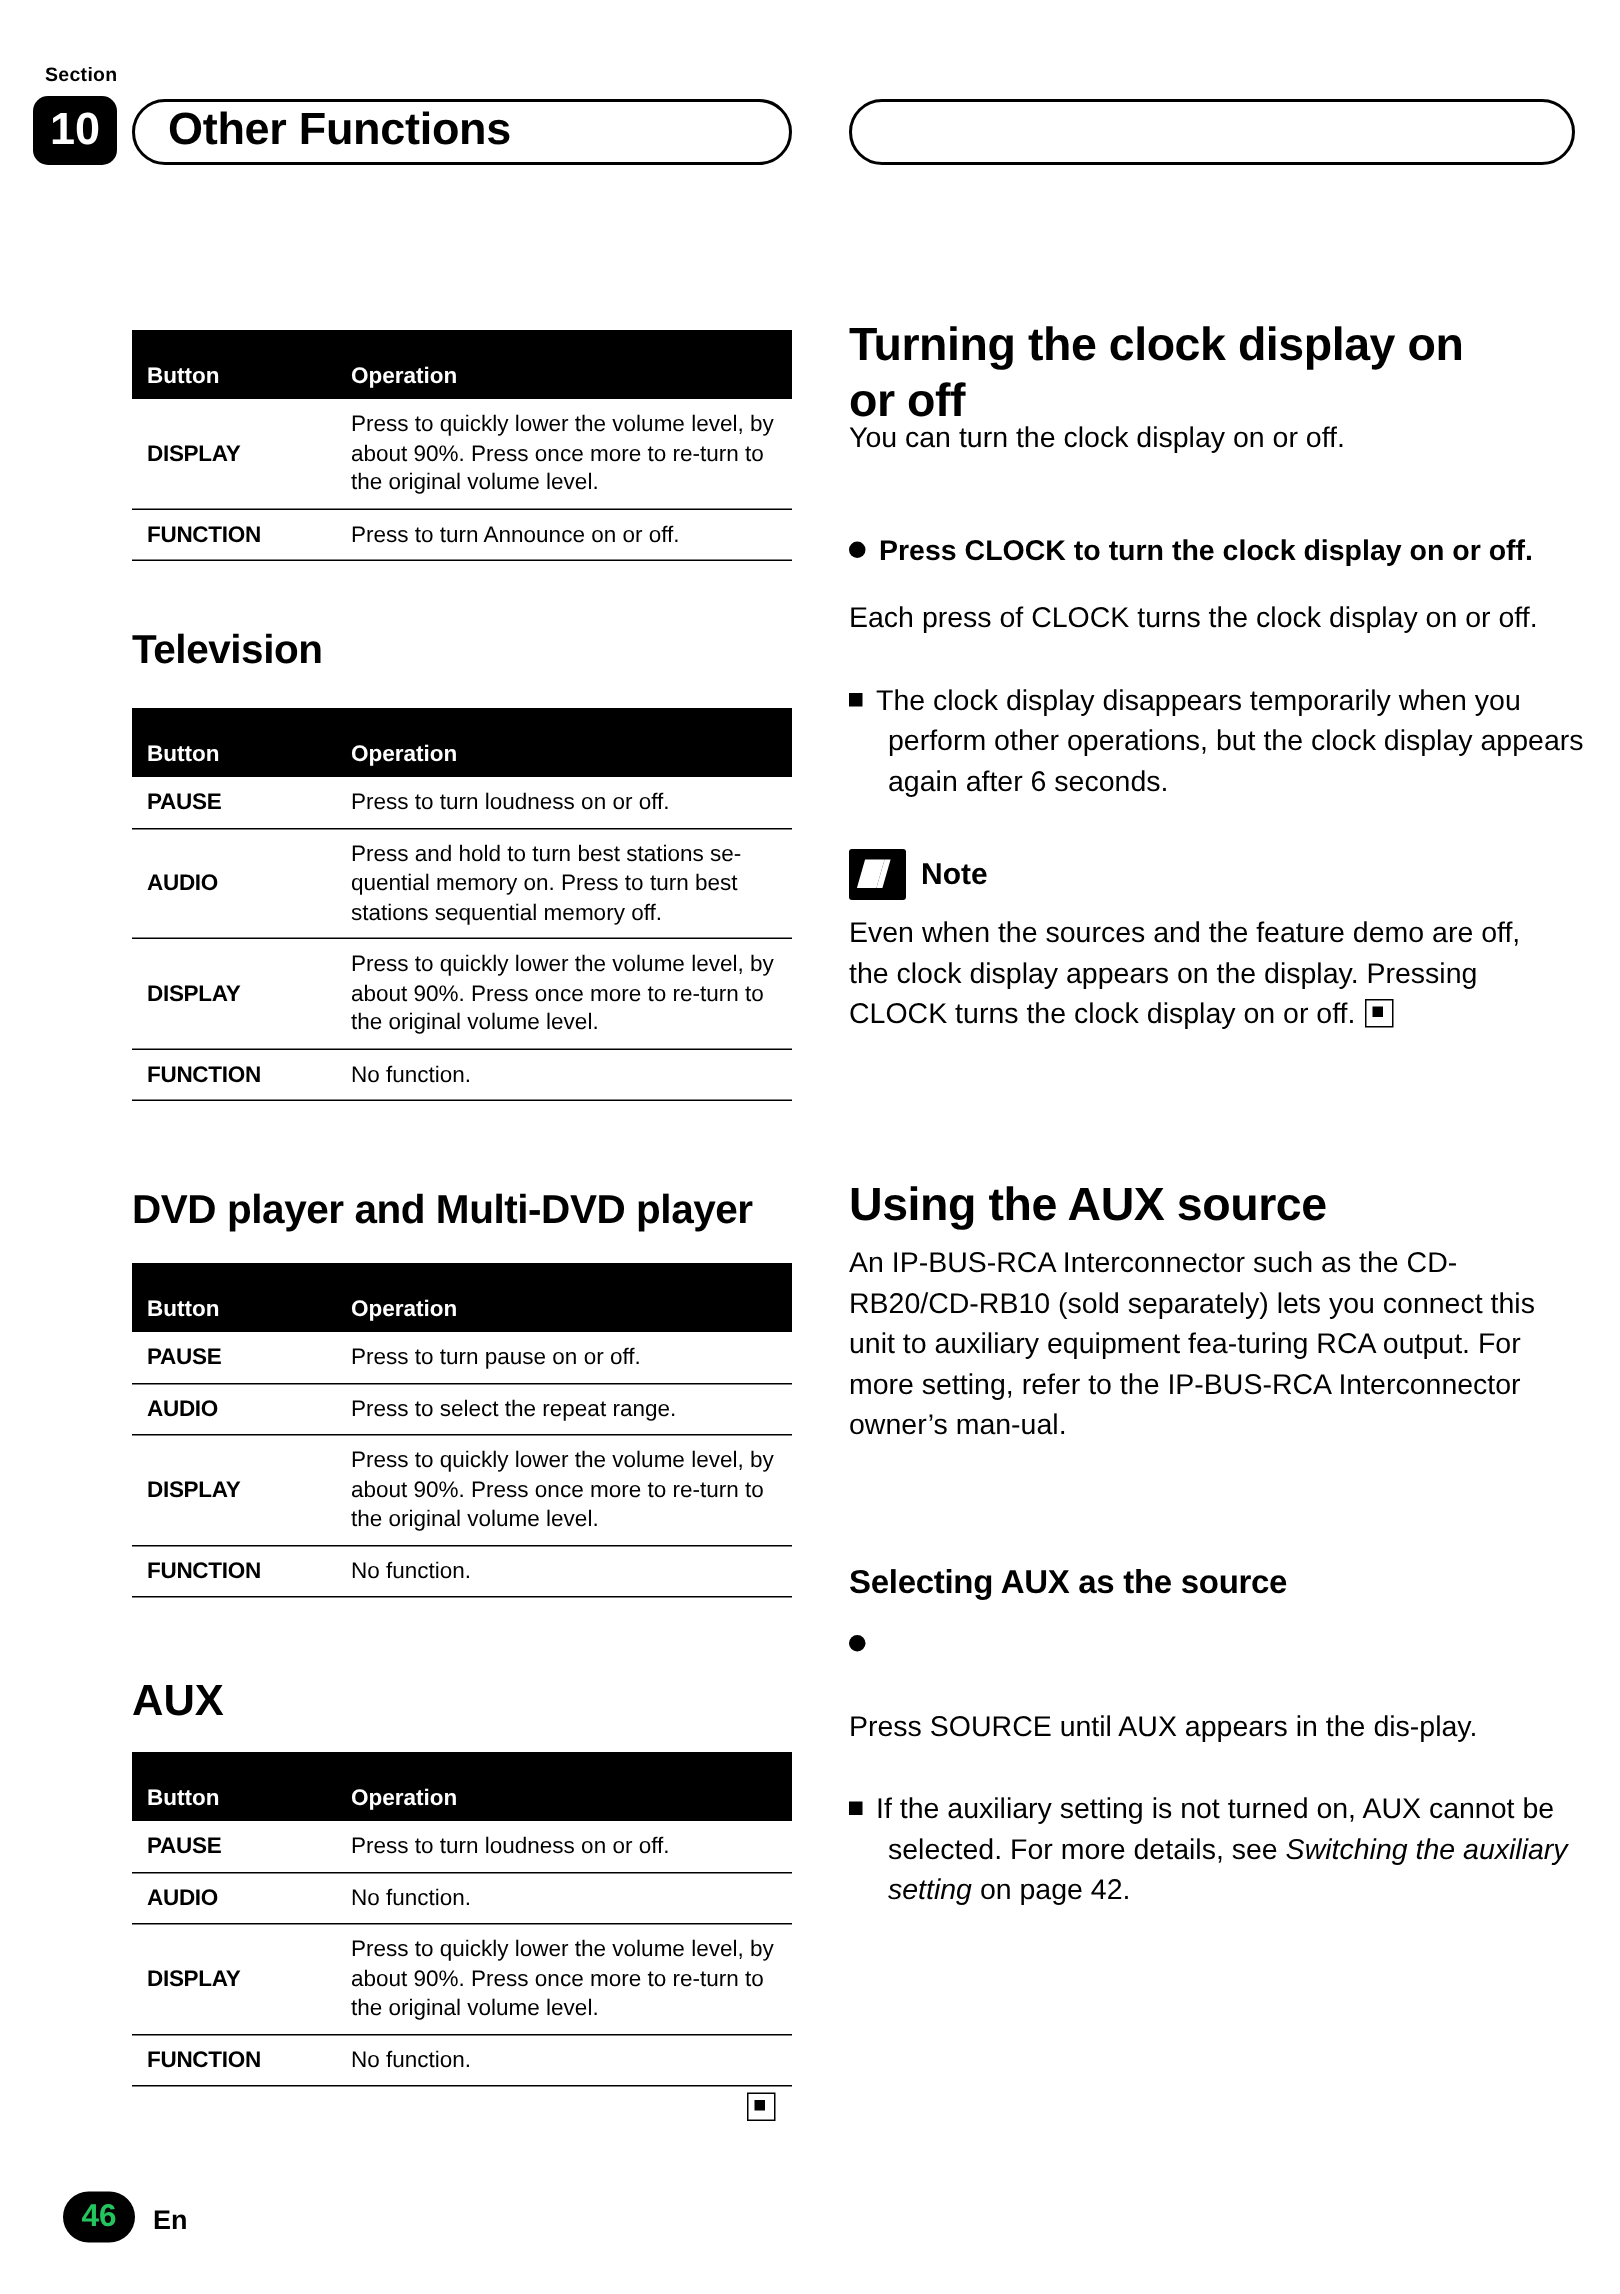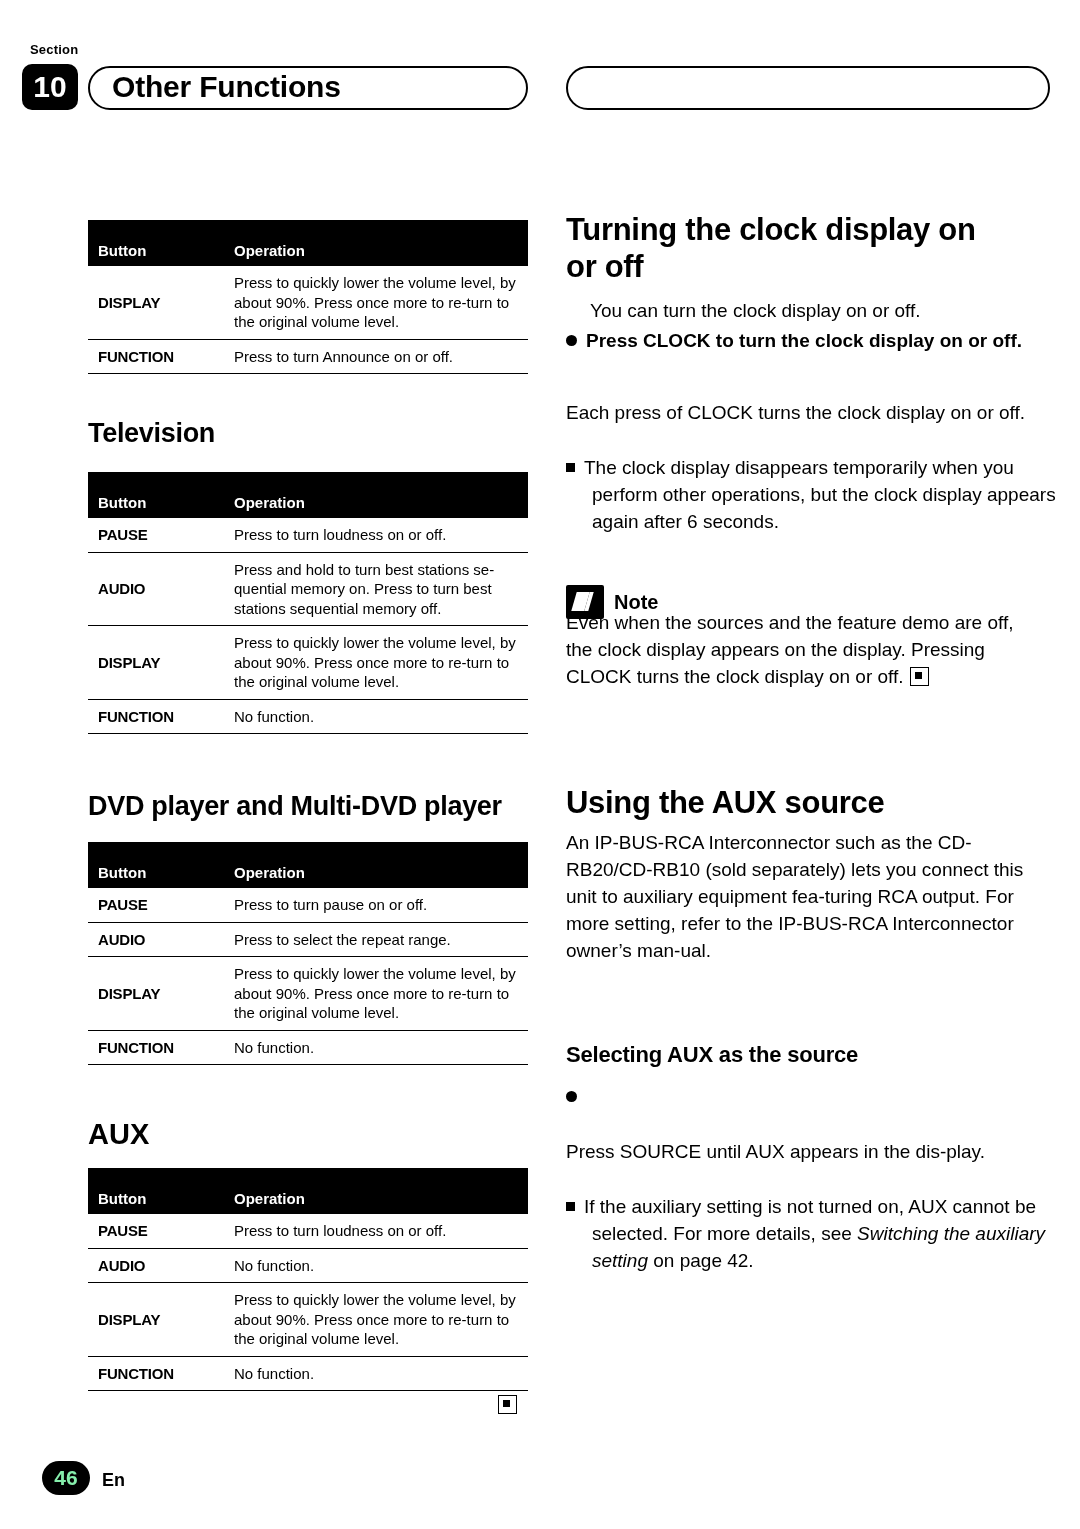--- a/index.html
+++ b/index.html
@@ -209,21 +209,21 @@
   }
 
   
   .page-num {
     position: absolute;
     left: 42px;
     bottom: 34px;
     width: 48px;
     height: 34px;
     background: #000;
-    color: #86efac;
+    color: #22c55e;
     border-radius: 17px;
     font-size: 21px;
     font-weight: bold;
     display: flex;
     align-items: center;
     justify-content: center;
   }
   .page-lang {
     position: absolute;
     left: 102px;
@@ -353,31 +353,31 @@
     </tbody>
   </table>
 </div>
 
 <span class="endmark col-endmark"></span>
 
 <div class="col col-right">
 
   <h1 class="big" style="position:absolute; top:212px; width:430px;">Turning the clock display on or off</h1>
 
-  <p class="body" style="position:absolute; top:298px; width:460px;margin-left:24px;">You can turn the clock display on or off.</p>
-
-  <div class="bullet-head" style="position:absolute; top:328px; width:460px;">
+  <p class="body" style="position:absolute; top:280px; width:460px;">You can turn the clock display on or off.</p>
+
+  <div class="bullet-head" style="position:absolute; top:355px; width:460px;">
     <span class="bullet-dot"></span><span>Press CLOCK to turn the clock display on or off.</span>
   </div>
 
   <p class="body" style="position:absolute; top:400px; width:470px;"><span>Each press of </span><b>CLOCK</b><span> turns the clock display on or off.</span></p>
 
   <p class="body" style="position:absolute; top:455px; width:470px; text-indent:-26px; padding-left:26px;"><span class="sq"></span><span>The clock display disappears temporarily when you perform other operations, but the clock display appears again after 6 seconds.</span></p>
 
-  <div class="note-box" style="position:absolute; top:585px;justify-content:center;">
+  <div class="note-box" style="position:absolute; top:566px;justify-content:center;">
     <span class="note-icon"></span>
     <span class="note-label">Note</span>
   </div>
 
   <p class="body" style="position:absolute; top:610px; width:470px;"><span>Even when the sources and the feature demo are off, the clock display appears on the display. Pressing </span><b>CLOCK</b><span> turns the clock display on or off.</span><span class="endmark" style="margin-left:6px;"></span></p>
 
   <h1 class="big" style="position:absolute; top:785px; width:470px;">Using the AUX source</h1>
 
   <p class="body" style="position:absolute; top:830px; width:470px;">An IP-BUS-RCA Interconnector such as the CD-RB20/CD-RB10 (sold separately) lets you connect this unit to auxiliary equipment fea-turing RCA output. For more setting, refer to the IP-BUS-RCA Interconnector owner’s man-ual.</p>
 

